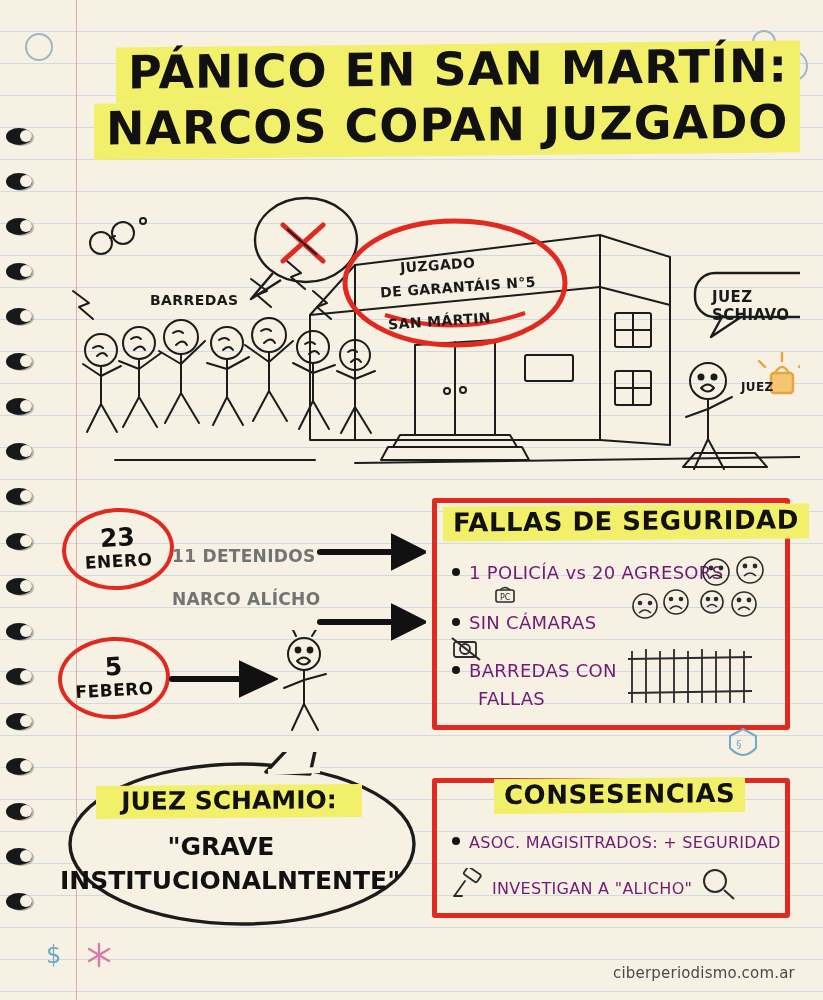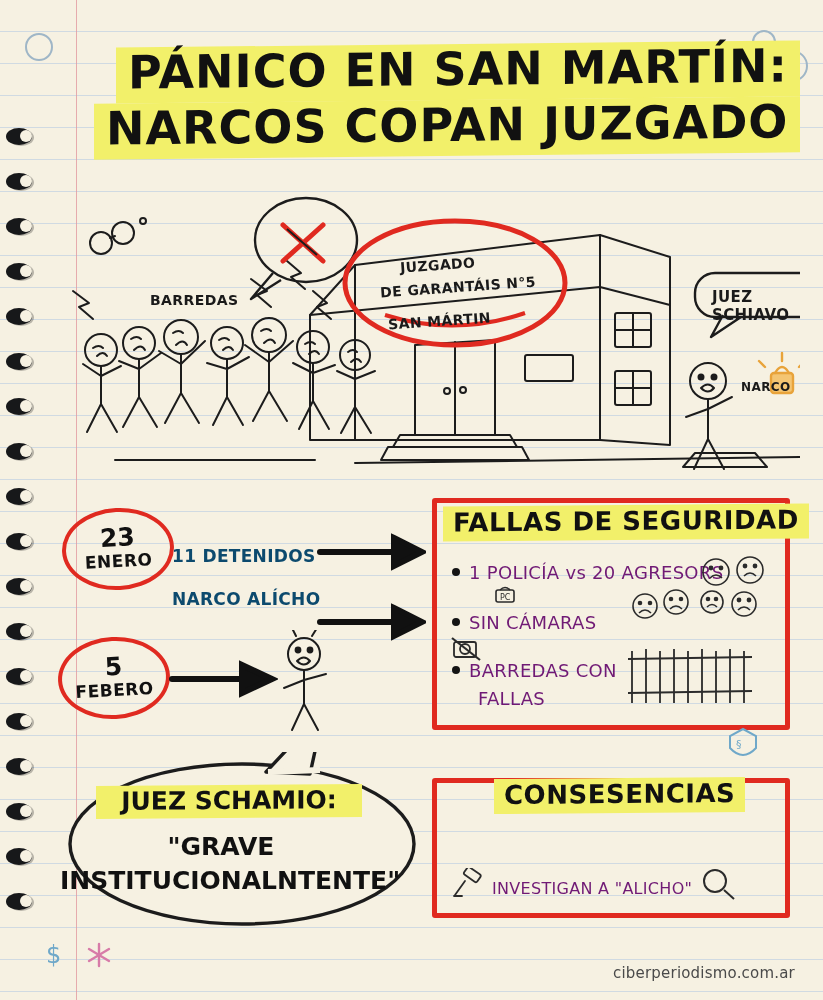--- a/index.html
+++ b/index.html
@@ -105,21 +105,21 @@
     font-weight: bold; font-size: 25px; color: #111; line-height: 1;
   }
   .date-badge .d-mon {
     font-weight: bold; font-size: 17px; color: #111; line-height: 1.3;
     letter-spacing: .5px;
   }
   .note-line {
     position: absolute;
     font-weight: bold;
     font-size: 17px;
-    color: #0c4a6e;
+    color: #737373;
     letter-spacing: .3px;
   }
 
   
   .red-box {
     position: absolute;
     border: 5px solid #e02a20;
     border-radius: 3px;
     background: transparent;
   }
@@ -337,21 +337,21 @@
         <path d="M720 178 q7 -12 14 0"></path>
         <path d="M710 172 L704 166 M744 172 L750 166 M727 166 L727 158"></path>
       </g>
     </svg>
 
     <div class="scene-label" style="left:95px;top:97px">BARREDAS</div>
     <div class="scene-label" style="left:345px;top:62px;transform:rotate(-4deg)">JUZGADO</div>
     <div class="scene-label" style="left:325px;top:84px;transform:rotate(-4deg)">DE GARANTÁIS N°5</div>
     <div class="scene-label" style="left:333px;top:118px;transform:rotate(-4deg)">SAN MÁRTIN</div>
     <div class="scene-label" style="left:657px;top:93px;font-size:15px">JUEZ SCHIAVO</div>
-    <div class="scene-label" style="left:686px;top:185px;font-size:12px">NARCO</div>
+    <div class="scene-label" style="left:686px;top:185px;font-size:12px">JUEZ</div>
   </div>
 
   <div class="date-badge" style="left:62px;top:508px">
     <div class="d-num">23</div>
     <div class="d-mon">ENERO</div>
   </div>
   <div class="date-badge" style="left:58px;top:637px">
     <div class="d-num">5</div>
     <div class="d-mon">FEBERO</div>
   </div>
@@ -461,20 +461,23 @@
   <svg class="deco" style="left:726px;top:726px" width="34" height="40">
     <g fill="none" stroke="#6fa8c9" stroke-width="2">
       <path d="M17 3 L30 10 L30 22 Q17 36 4 22 L4 10 Z"></path>
       <text x="10" y="22" font-family="DejaVu Sans, sans-serif" font-size="11" fill="#6fa8c9" stroke="none">§</text>
     </g>
   </svg>
 
   <div class="red-box" style="left:432px;top:778px;width:348px;height:130px"></div>
   <div class="box-title" style="left:494px;top:778px">CONSESENCIAS</div>
 
+  <div class="bullet" style="left:452px;top:833px;font-size:16px">
+    <span class="dot"></span><span>ASOC. MAGISITRADOS: + SEGURIDAD</span>
+  </div>
   <div class="bullet" style="left:492px;top:879px;font-size:16px">
     <span>INVESTIGAN A "ALICHO"</span>
   </div>
   <svg class="deco" style="left:452px;top:868px" width="34" height="34">
     <g fill="none" stroke="#2b2b2b" stroke-width="1.8" stroke-linecap="round">
       <rect x="12" y="2" width="16" height="9" rx="2" transform="rotate(35 20 7)"></rect>
       <path d="M13 13 L3 27"></path>
       <path d="M2 28 L10 28"></path>
     </g>
   </svg>

